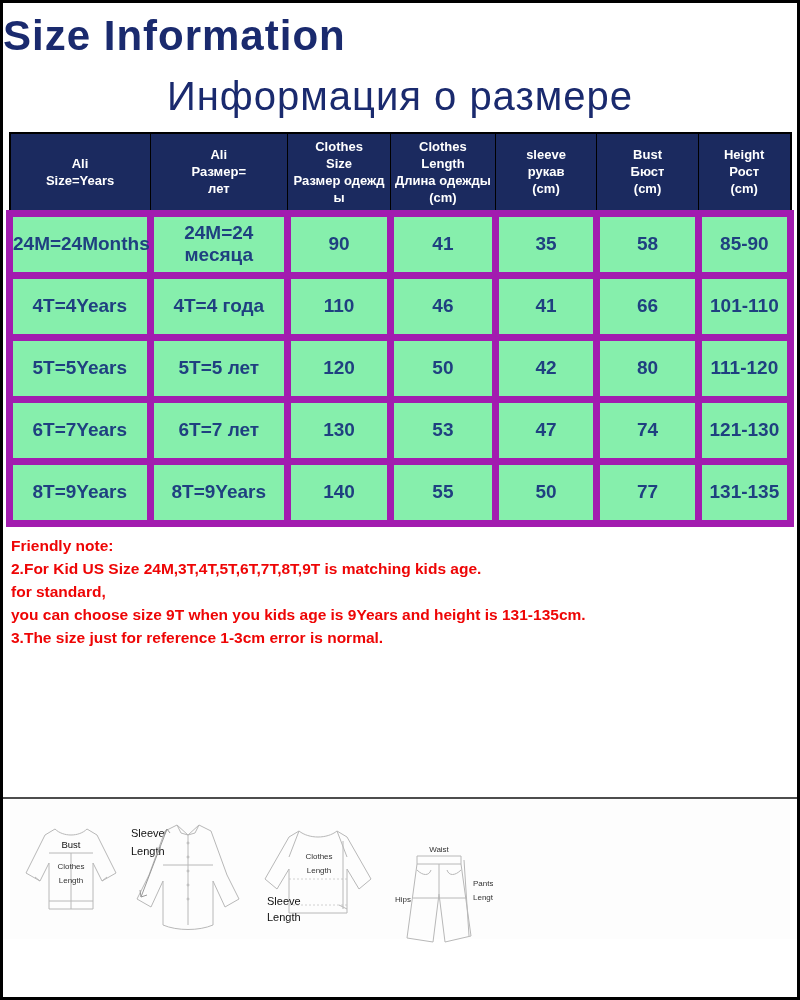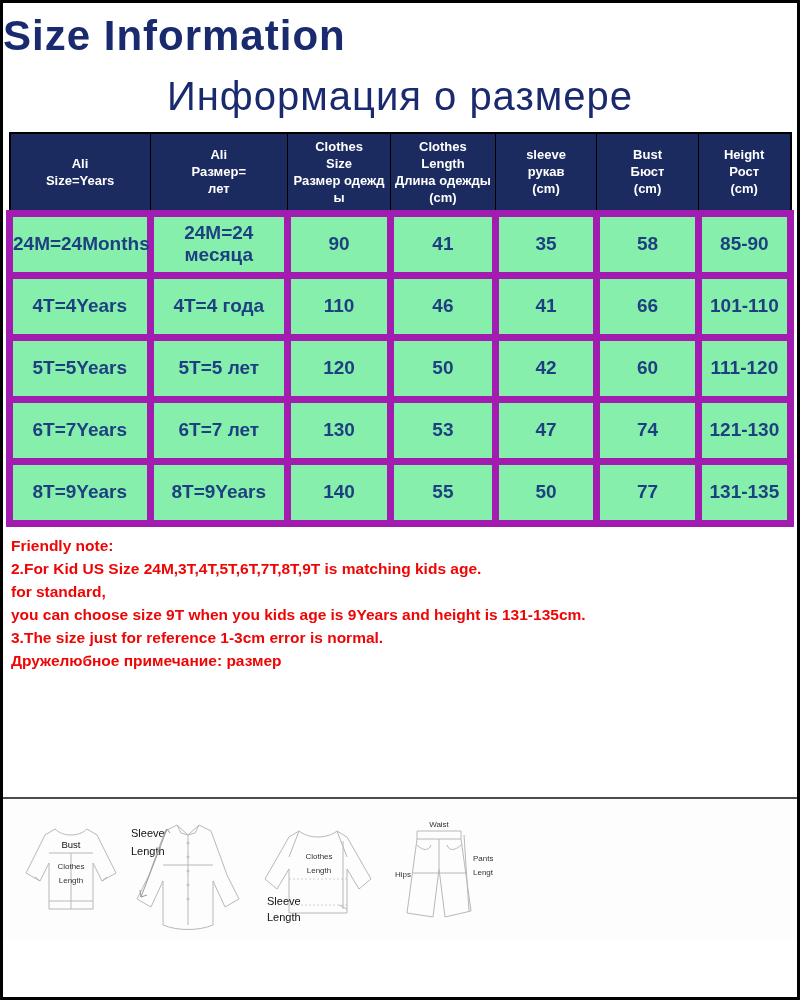--- a/index.html
+++ b/index.html
@@ -113,21 +113,21 @@
         <td>41</td>
         <td>66</td>
         <td>101-110</td>
       </tr>
       <tr>
         <td>5T=5Years</td>
         <td>5T=5 лет</td>
         <td>120</td>
         <td>50</td>
         <td>42</td>
-        <td>60</td>
+        <td>80</td>
         <td>111-120</td>
       </tr>
       <tr>
         <td>6T=7Years</td>
         <td>6T=7 лет</td>
         <td>130</td>
         <td>53</td>
         <td>47</td>
         <td>74</td>
         <td>121-130</td>
@@ -143,21 +143,20 @@
       </tr>
     </tbody>
   </table>
 
   <div class="notes">
     <div>Friendly note:</div>
     <div>2.For Kid US Size 24M,3T,4T,5T,6T,7T,8T,9T is matching kids age.</div>
     <div>for standard,</div>
     <div>you can choose size 9T when you kids age is 9Years and height is 131-135cm.</div>
     <div>3.The size just for reference 1-3cm error is normal.</div>
-    <div>Дружелюбное примечание: размер</div>
   </div>
 
   <hr class="section-divider">
 
   <div class="diagrams">
 
     <div class="diagram" style="margin-left:6px;">
       <svg width="100" height="118" viewBox="0 0 100 118">
         <path class="sketch" d="M34,12 C42,20 58,20 66,12 L76,18 L95,56 L81,64 L72,46 L72,92 L28,92 L28,46 L19,64 L5,56 L24,18 Z"></path>
         <path class="sketch" d="M81,64 L86,60 M19,64 L14,60"></path>
@@ -195,21 +194,21 @@
         <path class="sketch-dash" d="M32,62 L90,62 M32,88 L90,88"></path>
         <path class="sketch" d="M86,24 L86,92"></path>
         <path class="sketch" d="M82,88 L90,92"></path>
         <text class="lbl-sm" x="62" y="42" text-anchor="middle">Clothes</text>
         <text class="lbl-sm" x="62" y="56" text-anchor="middle">Length</text>
         <text class="lbl-lg" x="10" y="88">Sleeve</text>
         <text class="lbl-lg" x="10" y="104">Length</text>
       </svg>
     </div>
 
-    <div class="diagram" style="margin-left:14px;">
+    <div class="diagram" style="margin-left:14px;margin-top:25px;">
       <svg width="100" height="122" viewBox="0 0 100 122">
         <text class="lbl-sm" x="46" y="10" text-anchor="middle">Waist</text>
         <path class="sketch" d="M24,14 L68,14 L68,22 L24,22 Z"></path>
         <path class="sketch" d="M24,22 L14,96 L40,100 L46,52 L52,100 L78,94 L68,22"></path>
         <path class="sketch" d="M46,22 L46,52"></path>
         <path class="sketch" d="M24,28 C30,34 36,34 38,28 M68,28 C62,34 56,34 54,28"></path>
         <path class="sketch" d="M20,56 L74,56"></path>
         <path class="sketch" d="M71,18 L76,94"></path>
         <text class="lbl-sm" x="2" y="60">Hips</text>
         <text class="lbl-sm" x="80" y="44">Pants</text>

